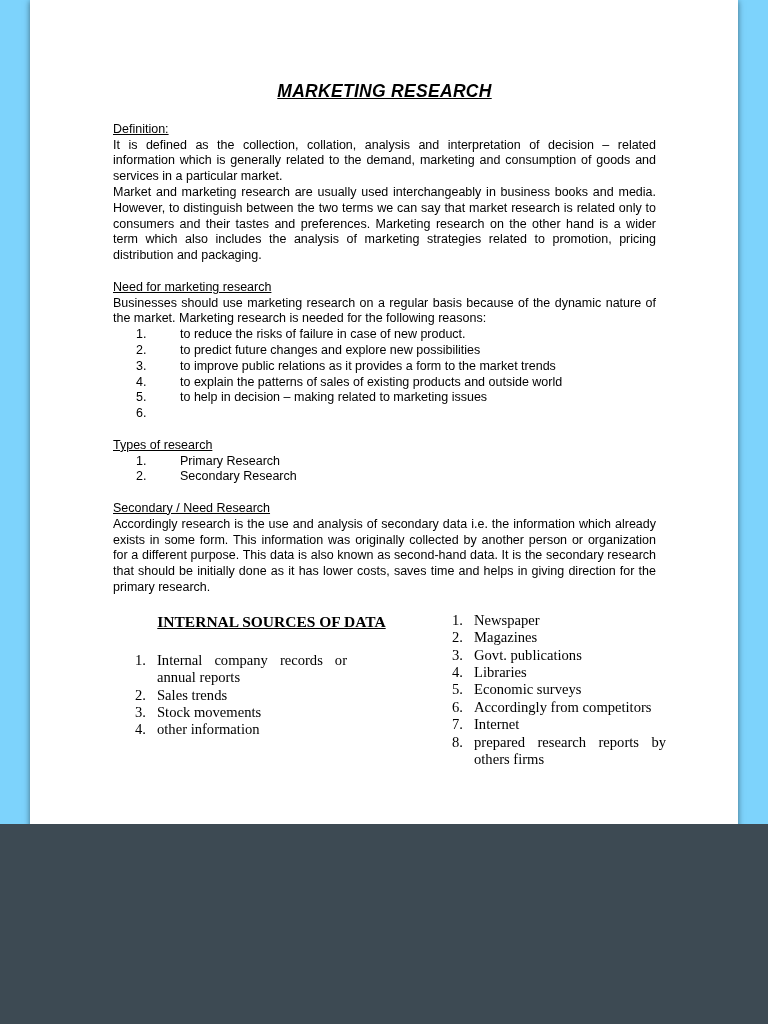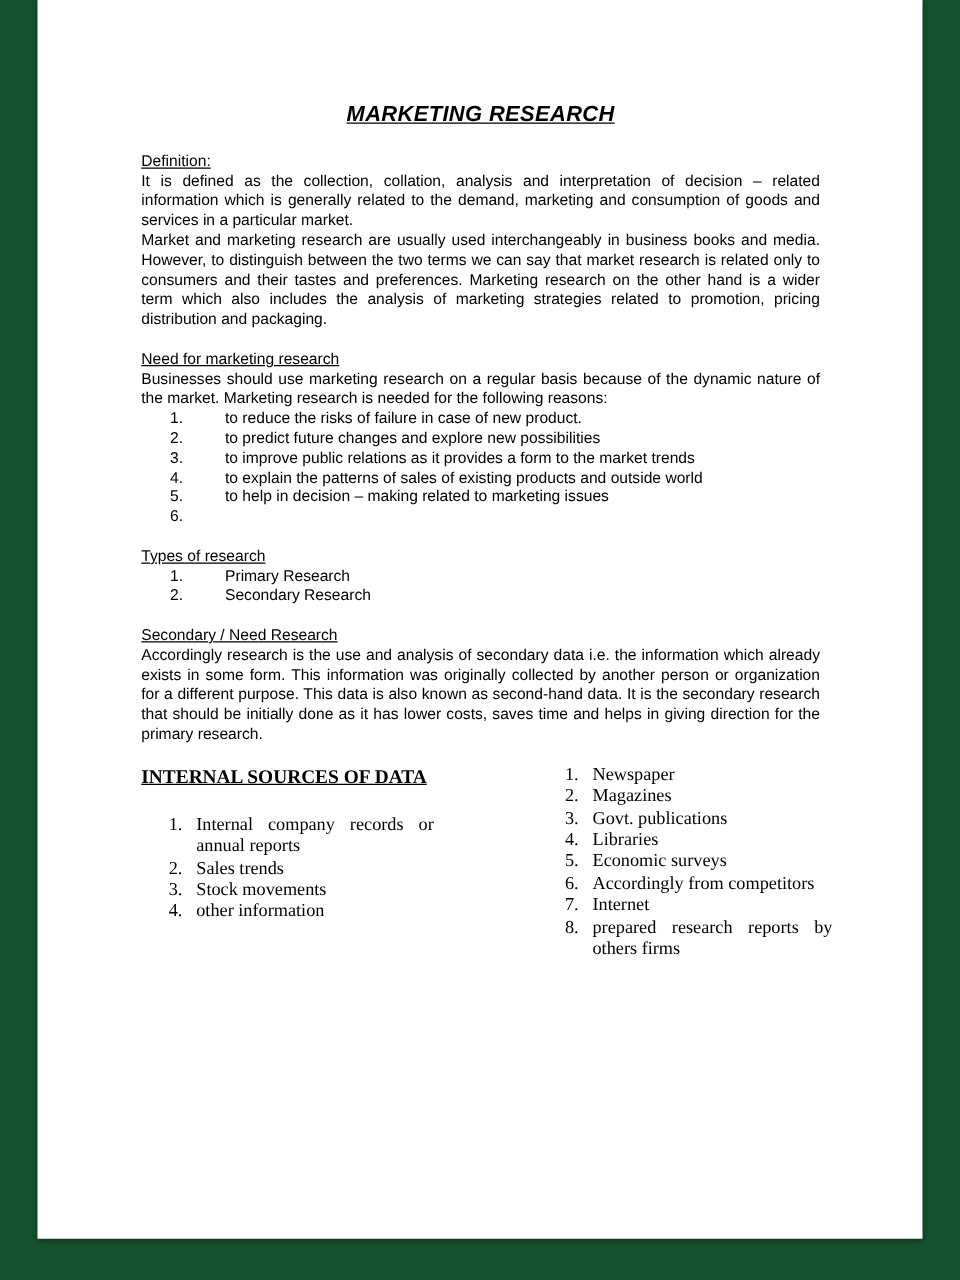--- a/index.html
+++ b/index.html
@@ -2,21 +2,21 @@
 <html><head>
 <meta charset="utf-8">
 <style>
   * { margin:0; padding:0; box-sizing:border-box; }
   html,body { width:768px; height:1024px; }
   body {
     background:#3d4a53;
     font-family:"Liberation Sans", sans-serif;
     color:#000;
   }
-  .viewer { position:relative; width:768px; height:1024px; background:#14532d; overflow:hidden;text-decoration:underline; }
+  .viewer { position:relative; width:768px; height:824px; background:#7dd3fc; overflow:hidden;text-decoration:underline; }
   .page {
     position:absolute; left:30px; top:0;
     width:708px; height:991px;
     background:#ffffff;
     box-shadow:0 1px 6px rgba(0,0,0,0.5);
   }
   .content { padding:84px 82px 0 83px; font-size:12.5px; line-height:15.8px; }
   .doc-title {
     text-align:center; font-size:17.5px; font-weight:bold; font-style:italic;
     text-decoration:underline; margin-bottom:22px; letter-spacing:0.3px;
@@ -26,21 +26,21 @@
   .spacer { height:15.8px; }
   .num-item { display:flex; padding-left:23px; }
   .num-item .num { flex:0 0 44px; }
   .num-item .txt { flex:1; text-align:justify; }
   .types .num-item .txt { text-align:left; }
   .sources { display:flex; margin-top:16px; font-family:"Liberation Serif", serif; }
   .src-left { flex:0 0 317px; width:317px; }
   .src-right { flex:1; }
   .src-heading {
     font-weight:bold; text-decoration:underline;
-    font-size:15.5px; line-height:19px; margin-bottom:21px;
+    font-size:15.5px; line-height:19px; margin-bottom:21px;text-align:center;
   }
   .src-list { padding-left:22px; font-size:14.6px; line-height:17.4px; }
   .src-item { display:flex; }
   .src-item .num { flex:0 0 22px; }
   .src-left .src-item .txt { width:190px; text-align:justify; }
   .src-right .src-item .txt { width:192px; text-align:justify; }
   .sub-item { margin-left:68px; width:154px; line-height:17.4px; }
 </style>
 </head>
 <body>

